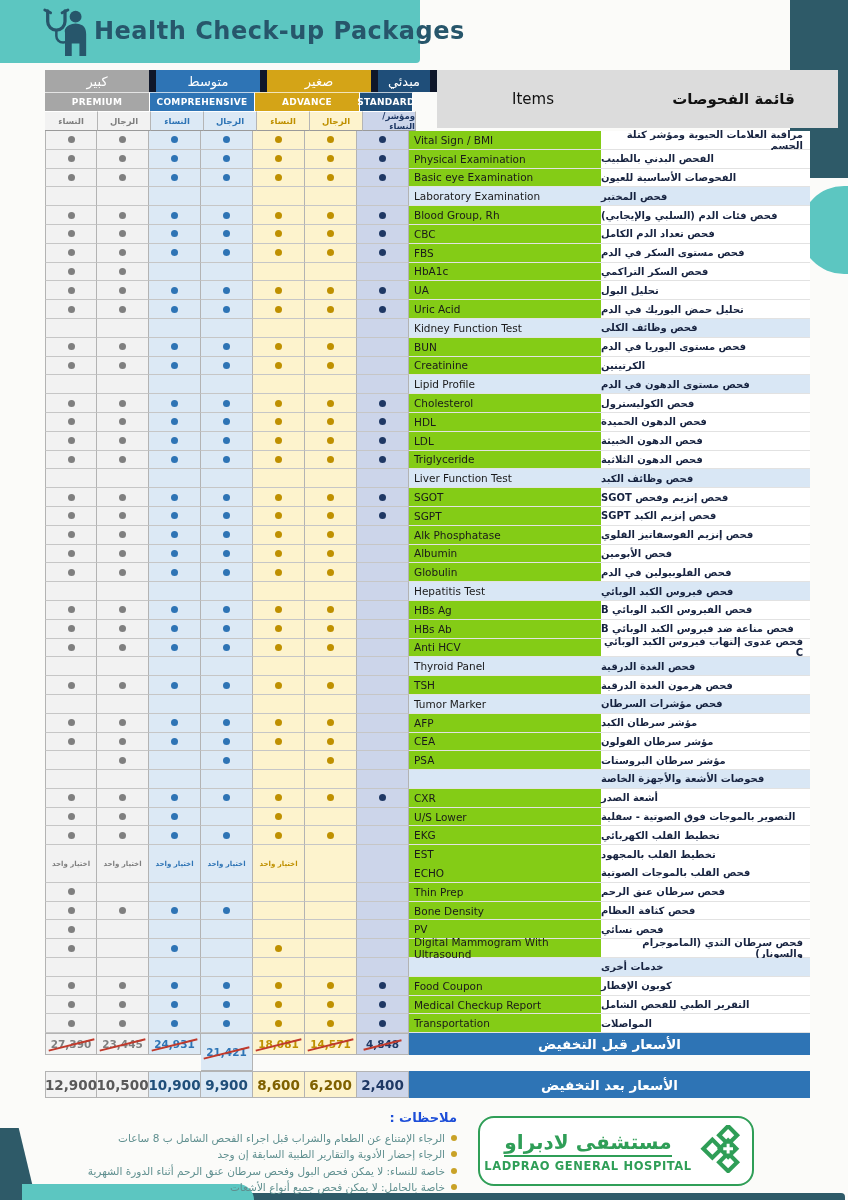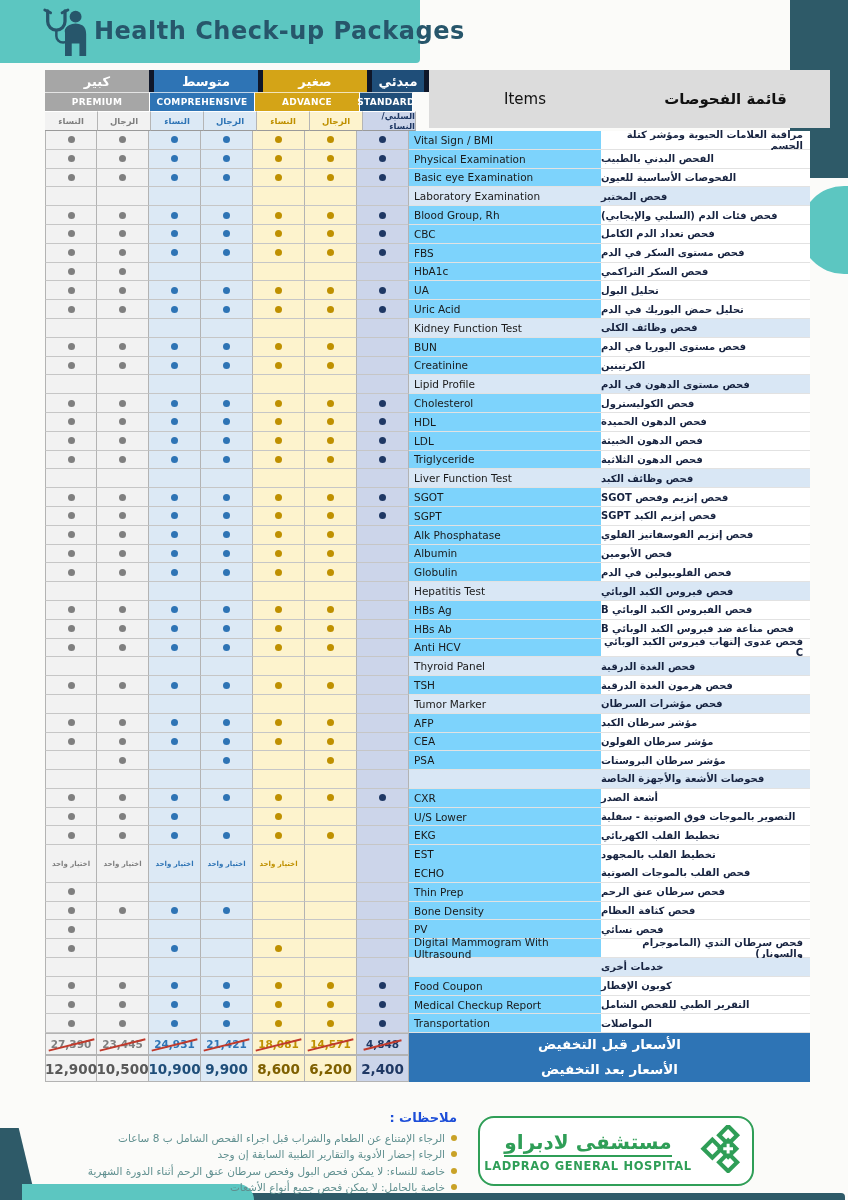--- a/index.html
+++ b/index.html
@@ -15,36 +15,36 @@
             clip-path:polygon(0 0,52% 0,100% 100%,0 100%);}
   .bar-bottom{position:absolute;left:0;top:1193px;width:845px;height:7px;background:#2e5a68;border-top-right-radius:4px;}
   .teal-bottom{position:absolute;left:22px;top:1184px;width:232px;height:16px;background:#5cc6c1;border-top-right-radius:16px;}
 
   .hero-icon{position:absolute;left:40px;top:7px;}
   .hero-title{position:absolute;left:94px;top:17px;font-size:24px;font-weight:bold;color:#27566b;letter-spacing:.5px;}
 
   
   .tbl{position:absolute;left:45px;top:70px;width:765px;font-size:10px;}
   .hrow{display:flex;}
-  .pkg-ar{height:22px;display:flex;align-items:center;justify-content:center;color:#fff;font-weight:bold;font-size:13px;border-right:5px solid #0f172a;}
+  .pkg-ar{height:22px;display:flex;align-items:center;justify-content:center;color:#fff;font-weight:normal;font-size:13px;border-right:7px solid #0f172a;}
   .pkg-en{height:18px;display:flex;align-items:center;justify-content:center;color:#fff;font-weight:bold;font-size:9px;letter-spacing:.3px;border-right:1px solid #fff;border-top:1px solid rgba(255,255,255,.7);}
   .pkg-sub{height:18px;display:flex;align-items:center;justify-content:center;font-weight:bold;font-size:8.5px;border-right:1px solid #b5b5b5;border-top:1px solid #fff;border-bottom:1px solid #9a9a9a;}
   .items-head{width:401px;height:58px;background:#dcdcdc;display:flex;align-items:center;}
   .items-head .ih-en{width:192px;text-align:center;font-size:15px;color:#111;}
   .items-head .ih-ar{width:209px;text-align:center;font-size:15px;font-weight:bold;color:#111;direction:rtl;}
 
   .row{display:flex;height:18.8px;}
   .row.dbl{height:37.6px;}
   .dc{width:52px;box-sizing:border-box;border-right:1px solid #b3b3b3;border-bottom:1px solid #c6c6c6;
       display:flex;align-items:center;justify-content:center;}
   .dc.first{border-left:1px solid #b3b3b3;}
   .dot{width:7px;height:7px;border-radius:50%;}
   .choice-txt{font-size:7px;font-weight:bold;direction:rtl;white-space:nowrap;}
   .en-cell{width:192px;box-sizing:border-box;padding-left:5px;display:flex;align-items:center;
-           font-size:10.5px;color:#1a1a1a;background:#7dd3fc;border-bottom:1px solid #e2e2e2;}
+           font-size:10.5px;color:#1a1a1a;background:#84cc16;border-bottom:1px solid #e2e2e2;}
   .ar-cell{width:209px;box-sizing:border-box;padding-right:7px;display:flex;align-items:center;justify-content:flex-end;
            font-size:10px;font-weight:bold;color:#16223f;background:#fff;border-bottom:1px solid #e2e2e2;direction:rtl;}
   .row.section .en-cell,.row.section .ar-cell{background:#d9e7f5;}
   .dbl .en-cell,.dbl .ar-cell{flex-direction:column;justify-content:center;align-items:stretch;padding-top:0;}
   .dbl .en-cell div{height:18.8px;display:flex;align-items:center;}
   .dbl .ar-cell div{height:18.8px;display:flex;align-items:center;justify-content:flex-end;}
 
   .price-row{display:flex;}
   .pc{width:52px;box-sizing:border-box;border-right:1px solid #b3b3b3;border-bottom:1px solid #b3b3b3;border-top:1px solid #b3b3b3;
       display:flex;align-items:center;justify-content:center;font-weight:bold;}
@@ -107,21 +107,21 @@
             <div class="pkg-en" style="width: 104px; background: rgb(212, 164, 23);">ADVANCE</div>
             <div class="pkg-en" style="width: 52px; background: rgb(31, 78, 121);">STANDARD</div>
           </div>
           <div class="hrow">
             <div class="pkg-sub" style="width: 52px; background: rgb(242, 242, 242); color: rgb(127, 127, 127); direction: rtl;">النساء</div>
             <div class="pkg-sub" style="width: 52px; background: rgb(242, 242, 242); color: rgb(127, 127, 127); direction: rtl;">الرجال</div>
             <div class="pkg-sub" style="width: 52px; background: rgb(220, 233, 245); color: rgb(46, 116, 181); direction: rtl;">النساء</div>
             <div class="pkg-sub" style="width: 52px; background: rgb(220, 233, 245); color: rgb(46, 116, 181); direction: rtl;">الرجال</div>
             <div class="pkg-sub" style="width: 52px; background: rgb(253, 243, 205); color: rgb(191, 144, 0); direction: rtl;">النساء</div>
             <div class="pkg-sub" style="width: 52px; background: rgb(253, 243, 205); color: rgb(191, 144, 0); direction: rtl;">الرجال</div>
-            <div class="pkg-sub" style="width: 52px; background: rgb(204, 213, 234); color: rgb(31, 56, 100); direction: rtl;">السلبي/النساء</div>
+            <div class="pkg-sub" style="width: 52px; background: rgb(204, 213, 234); color: rgb(31, 56, 100); direction: rtl;">ومؤشر/النساء</div>
           </div>
         </div>
         <div class="items-head" style="height: 58px;">
           <div class="ih-en">Items</div>
           <div class="ih-ar">قائمة الفحوصات</div>
         </div>
       </div>
       <div class="row ">
         <div class="dc first" style="background: rgb(242, 242, 242);">
           <div class="dot" style="background: rgb(127, 127, 127);"></div>
@@ -1090,21 +1090,21 @@
       <div class="price-row">
         <div class="pc first" style="background: rgb(242, 242, 242); height: 22px;">
           <div class="strike" style="color: rgb(127, 127, 127); font-size: 10.5px;">27,390</div>
         </div>
         <div class="pc" style="background: rgb(242, 242, 242); height: 22px;">
           <div class="strike" style="color: rgb(127, 127, 127); font-size: 10.5px;">23,445</div>
         </div>
         <div class="pc" style="background: rgb(220, 233, 245); height: 22px;">
           <div class="strike" style="color: rgb(46, 116, 181); font-size: 10.5px;">24,931</div>
         </div>
-        <div class="pc" style="background: rgb(220, 233, 245); height: 22px;">
+        <div class="pc" style="background: rgb(220, 233, 245); height: 38px;">
           <div class="strike" style="color: rgb(46, 116, 181); font-size: 10.5px;">21,421</div>
         </div>
         <div class="pc" style="background: rgb(253, 243, 205); height: 22px;">
           <div class="strike" style="color: rgb(191, 144, 0); font-size: 10.5px;">18,081</div>
         </div>
         <div class="pc" style="background: rgb(253, 243, 205); height: 22px;">
           <div class="strike" style="color: rgb(191, 144, 0); font-size: 10.5px;">14,571</div>
         </div>
         <div class="pc" style="background: rgb(204, 213, 234); height: 22px;">
           <div class="strike" style="color: rgb(31, 56, 100); font-size: 10.5px;">4,848</div>

